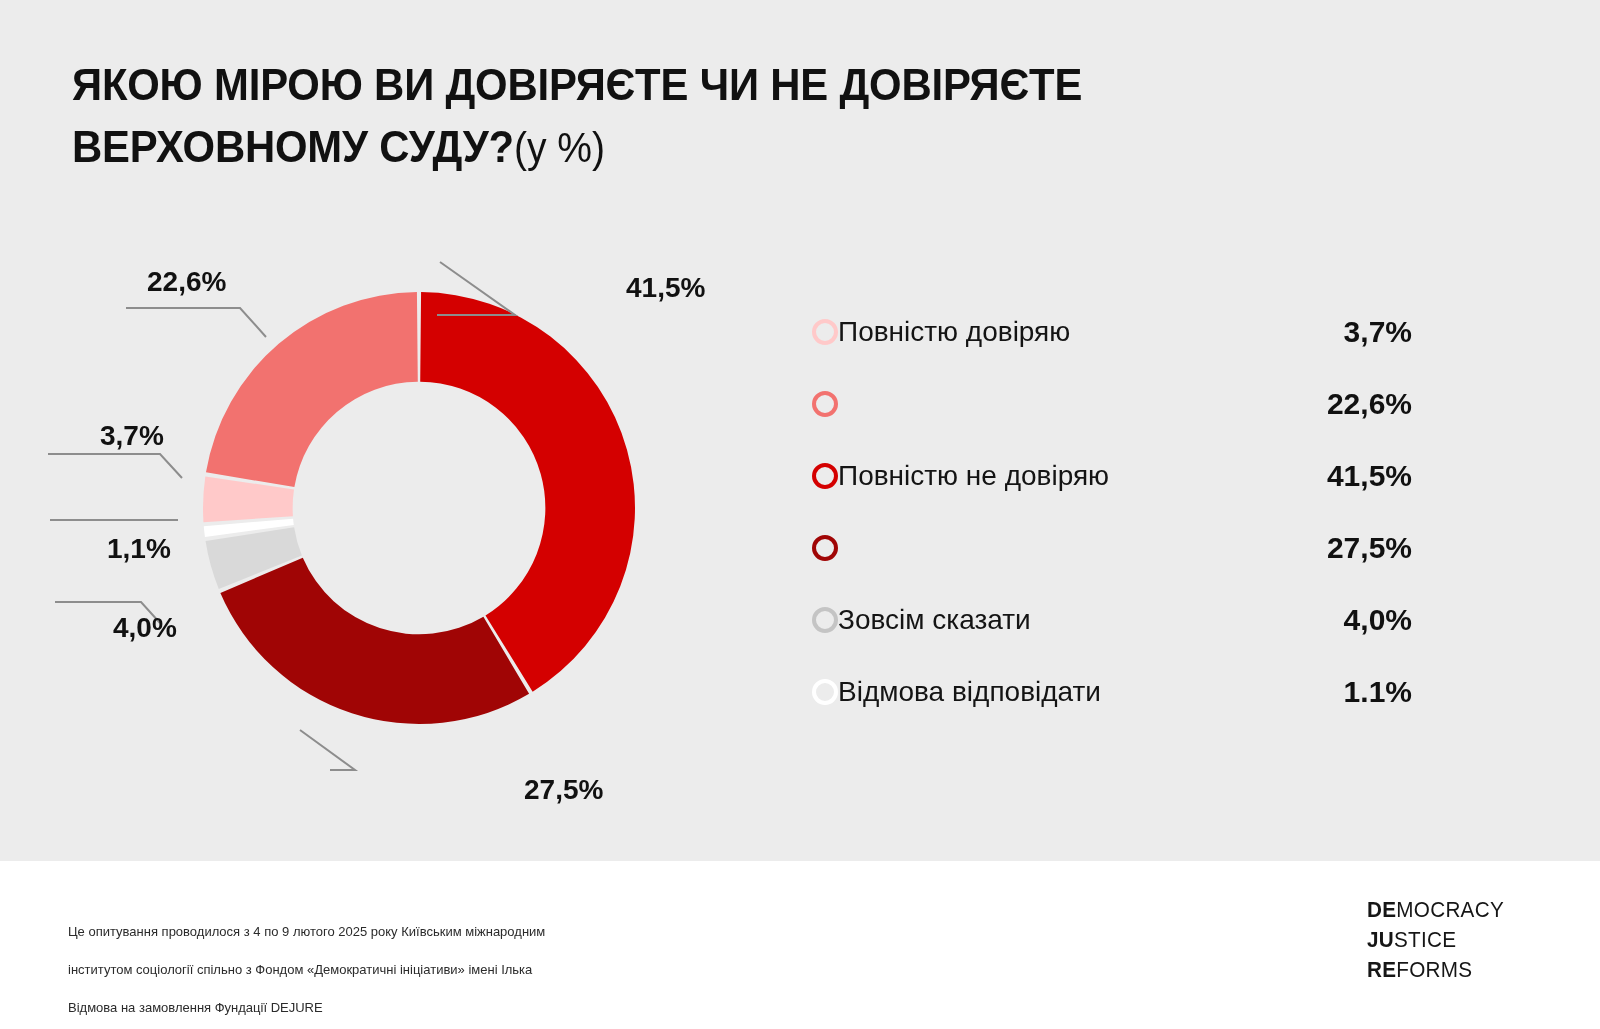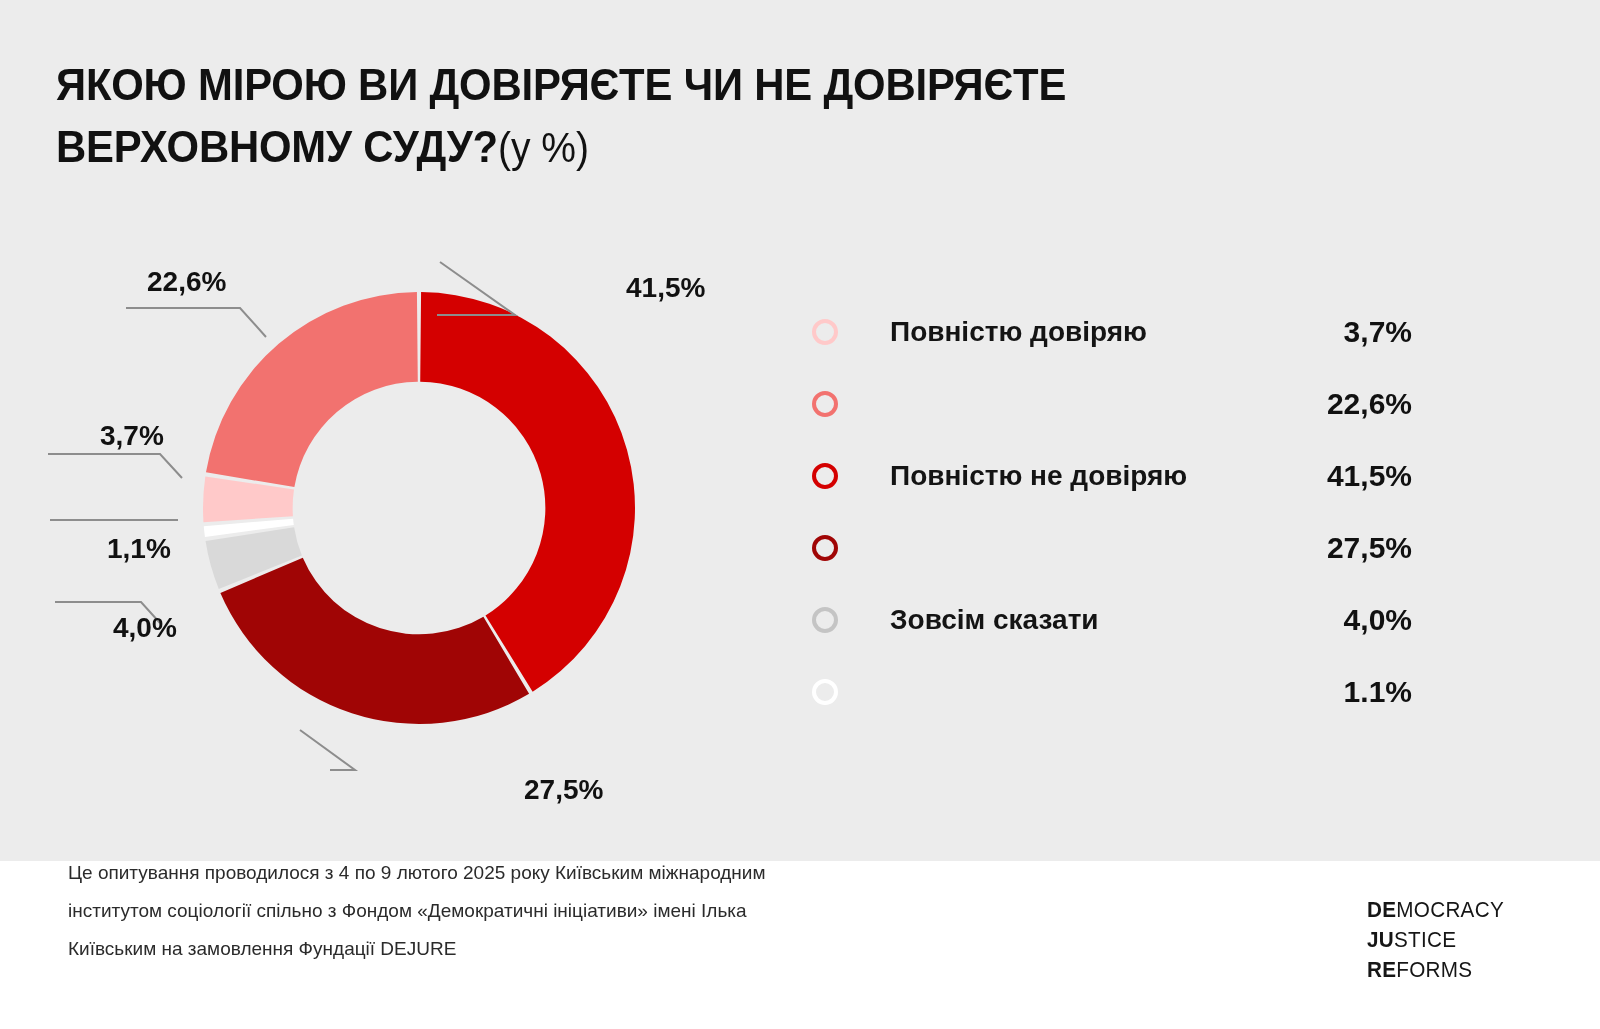--- a/index.html
+++ b/index.html
@@ -28,21 +28,21 @@
     left: 0;
     top: 0;
     width: 1600px;
     height: 861px;
     background: #ececec;
   }
 
   
   #title-block {
     position: absolute;
-    left: 56px;
+    left: 72px;
     top: 54px;
     width: 1360px;
   }
   .title-line {
     font-size: 45px;
     line-height: 62px;
     font-weight: 700;
     letter-spacing: -0.2px;
     color: #111111;
     white-space: nowrap;
@@ -98,42 +98,41 @@
   }
   .legend-marker {
     width: 26px;
     height: 26px;
     border-radius: 50%;
     border: 4px solid #cccccc;
     box-sizing: border-box;
     flex: 0 0 auto;
   }
   .legend-label {
-    margin-left: 52px;
     font-size: 28px;
-    font-weight: 700;
+    font-weight: 400;
     color: #141414;
     white-space: nowrap;
   }
   .legend-value {
     position: absolute;
     right: 0;
     font-size: 30px;
     font-weight: 700;
     color: #111111;
     white-space: nowrap;
   }
 
   
   #footer-note {
     position: absolute;
     left: 68px;
-    top: 854px;
+    top: 913px;
     width: 830px;
-    font-size: 19px;
+    font-size: 13px;
     line-height: 38px;
     color: #2b2b2b;
   }
   #footer-note .fn-line { white-space: nowrap; }
 
   #logo {
     position: absolute;
     left: 1367px;
     top: 883px;
     width: 130px;
@@ -214,28 +213,29 @@
       <span class="legend-marker" style="border-color: rgb(160, 5, 5);"></span>
       <span class="legend-value">27,5%</span>
     </div>
     <div class="legend-row">
       <span class="legend-marker" style="border-color: rgb(196, 196, 196);"></span>
       <span class="legend-label">Зовсім сказати</span>
       <span class="legend-value">4,0%</span>
     </div>
     <div class="legend-row">
       <span class="legend-marker" style="border-color: rgb(255, 255, 255);"></span>
+      <span class="legend-label">Відмова відповідати</span>
       <span class="legend-value">1.1%</span>
     </div>
   </div>
 
   <div id="footer-note">
     <div class="fn-line">Це опитування проводилося з 4 по 9 лютого 2025 року Київським міжнародним</div>
     <div class="fn-line">інститутом соціології спільно з Фондом «Демократичні ініціативи» імені Ілька</div>
-    <div class="fn-line">Київським на замовлення Фундації DEJURE</div>
+    <div class="fn-line">Відмова на замовлення Фундації DEJURE</div>
   </div>
 
   <div id="logo">
     <div class="logo-line"><b>DE</b><span>MOCRACY</span></div>
     <div class="logo-line"><b>JU</b><span>STICE</span></div>
     <div class="logo-line"><b>RE</b><span>FORMS</span></div>
   </div>
 
 </div>
 

